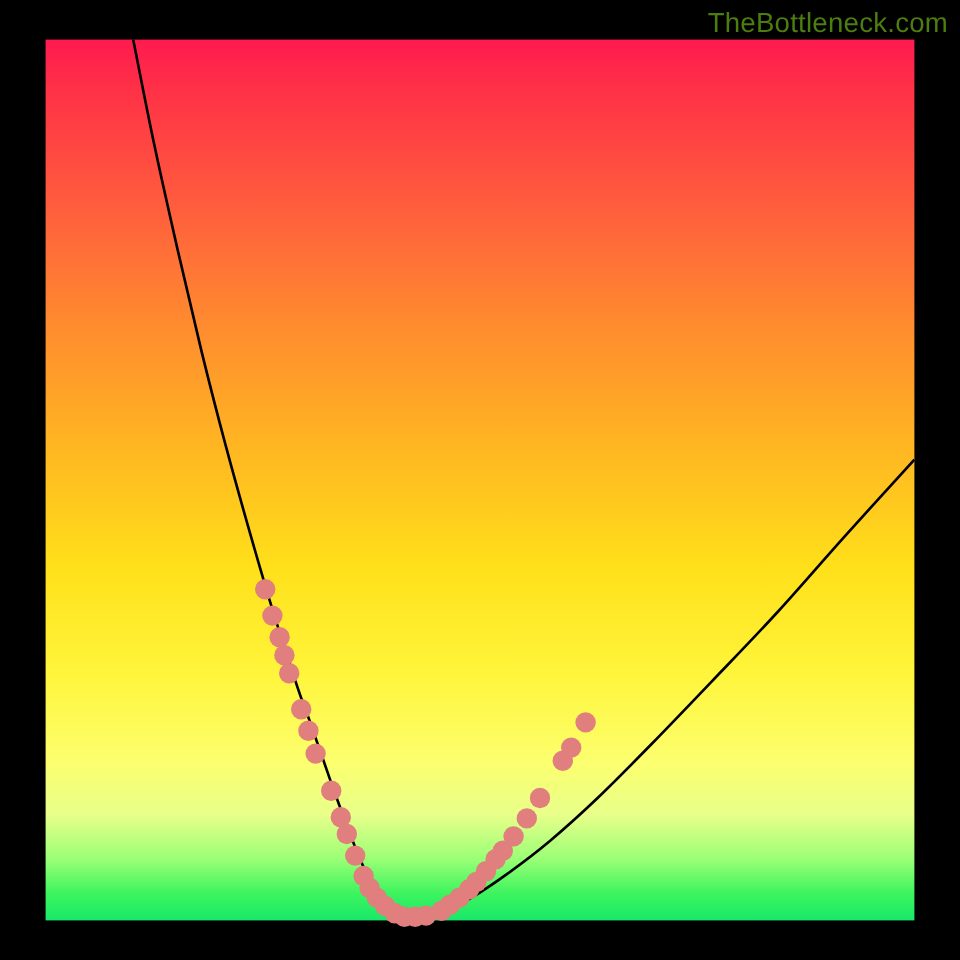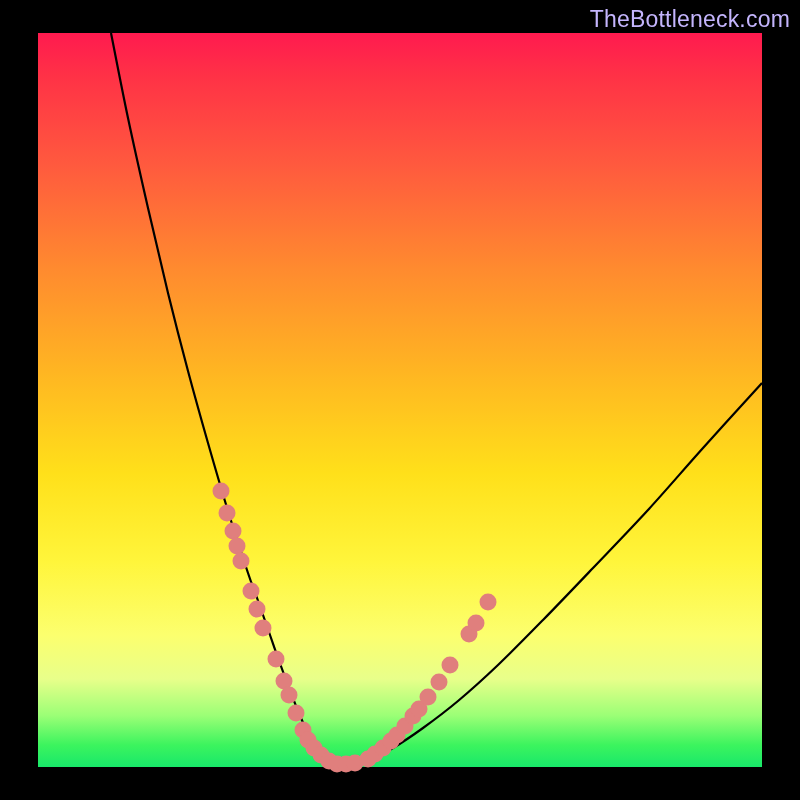--- a/index.html
+++ b/index.html
@@ -36,21 +36,21 @@
       #fcff6e 82%,
       #e8ff8a 88%,
       #9bff76 93%,
       #3cf45e 97%,
       #18e86a 100%);
   }
   .watermark {
     position: absolute;
     top: 6px;
     right: 10px;
-    color: #c4b5fd;
+    color: #4d7c0f;
     font-size: 23px;
     font-weight: 400;
     letter-spacing: 0.2px;
     font-family: Arial, Helvetica, sans-serif;
   }
   svg.curve {
     position: absolute;
     left: 0;
     top: 0;
     width: 724px;

